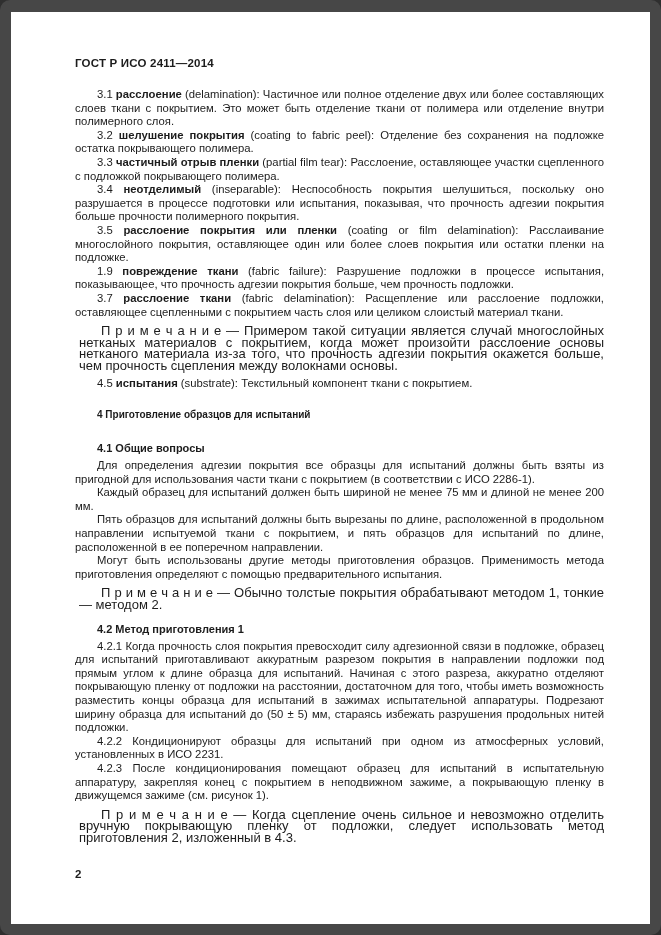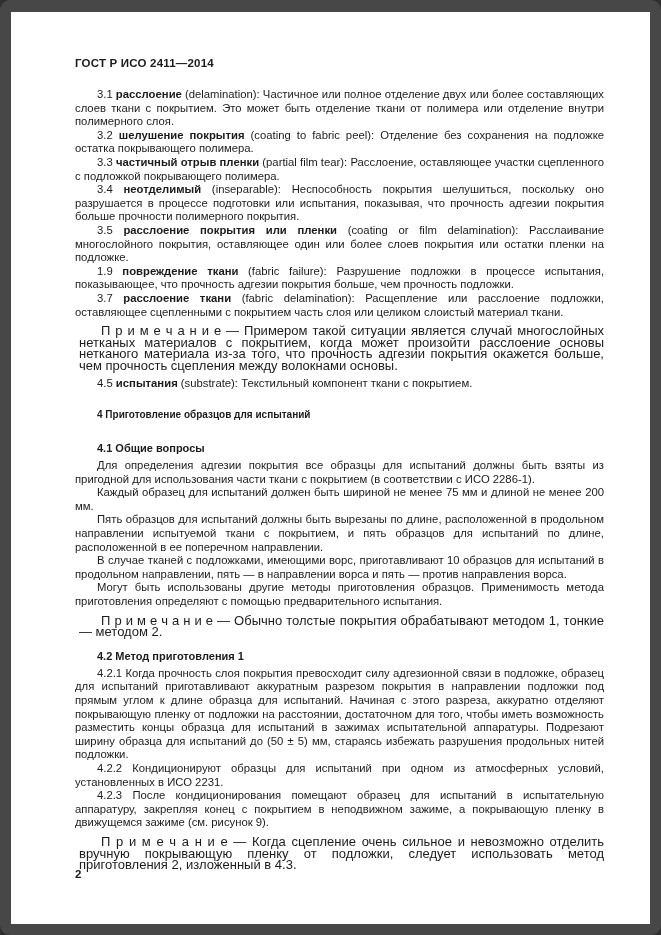--- a/index.html
+++ b/index.html
@@ -83,25 +83,24 @@
           <p class="para"><span>3.5 </span><b>расслоение покрытия или пленки</b><span> (coating or film delamination): Расслаивание многослойного покрытия, оставляющее один или более слоев покрытия или остатки пленки на подложке.</span></p>
           <p class="para"><span>1.9 </span><b>повреждение ткани</b><span> (fabric failure): Разрушение подложки в процессе испытания, показывающее, что прочность адгезии покрытия больше, чем прочность подложки.</span></p>
           <p class="para"><span>3.7 </span><b>расслоение ткани</b><span> (fabric delamination): Расщепление или расслоение подложки, оставляющее сцепленными с покрытием часть слоя или целиком слоистый материал ткани.</span></p>
           <p class="note">П р и м е ч а н и е  — Примером такой ситуации является случай многослойных нетканых материалов с покрытием, когда может произойти расслоение основы нетканого материала из-за того, что прочность адгезии покрытия окажется больше, чем прочность сцепления между волокнами основы.</p>
           <p class="para"><span>4.5 </span><b>испытания</b><span> (substrate): Текстильный компонент ткани с покрытием.</span></p>
           <div class="h1">4 Приготовление образцов для испытаний</div>
           <div class="h2">4.1 Общие вопросы</div>
           <p class="para">Для определения адгезии покрытия все образцы для испытаний должны быть взяты из пригодной для использования части ткани с покрытием (в соответствии с ИСО 2286-1).</p>
           <p class="para">Каждый образец для испытаний должен быть шириной не менее 75 мм и длиной не менее 200 мм.</p>
           <p class="para">Пять образцов для испытаний должны быть вырезаны по длине, расположенной в продольном направлении испытуемой ткани с покрытием, и пять образцов для испытаний по длине, расположенной в ее поперечном направлении.</p>
-          <p class="para">В случае тканей с подложками, имеющими ворс, приготавливают 10 образцов для испытаний в продольном направлении, пять — в направлении ворса и пять — против направления ворса.</p>
           <p class="para">Могут быть использованы другие методы приготовления образцов. Применимость метода приготовления определяют с помощью предварительного испытания.</p>
           <p class="note">П р и м е ч а н и е  — Обычно толстые покрытия обрабатывают методом 1, тонкие — методом 2.</p>
           <div class="h2">4.2 Метод приготовления 1</div>
           <p class="para">4.2.1 Когда прочность слоя покрытия превосходит силу адгезионной связи в подложке, образец для испытаний приготавливают аккуратным разрезом покрытия в направлении подложки под прямым углом к длине образца для испытаний. Начиная с этого разреза, аккуратно отделяют покрывающую пленку от подложки на расстоянии, достаточном для того, чтобы иметь возможность разместить концы образца для испытаний в зажимах испытательной аппаратуры. Подрезают ширину образца для испытаний до (50 ± 5) мм, стараясь избежать разрушения продольных нитей подложки.</p>
           <p class="para">4.2.2 Кондиционируют образцы для испытаний при одном из атмосферных условий, установленных в ИСО 2231.</p>
-          <p class="para">4.2.3 После кондиционирования помещают образец для испытаний в испытательную аппаратуру, закрепляя конец с покрытием в неподвижном зажиме, а покрывающую пленку в движущемся зажиме (см. рисунок 9).</p>
+          <p class="para">4.2.3 После кондиционирования помещают образец для испытаний в испытательную аппаратуру, закрепляя конец с покрытием в неподвижном зажиме, а покрывающую пленку в движущемся зажиме (см. рисунок 1).</p>
           <p class="note">П р и м е ч а н и е  — Когда сцепление очень сильное и невозможно отделить вручную покрывающую пленку от подложки, следует использовать метод приготовления 2, изложенный в 4.3.</p>
         </div>
     </div>
     <div class="page-number">2</div>
   </div>
 </div>
 
 </body></html>

